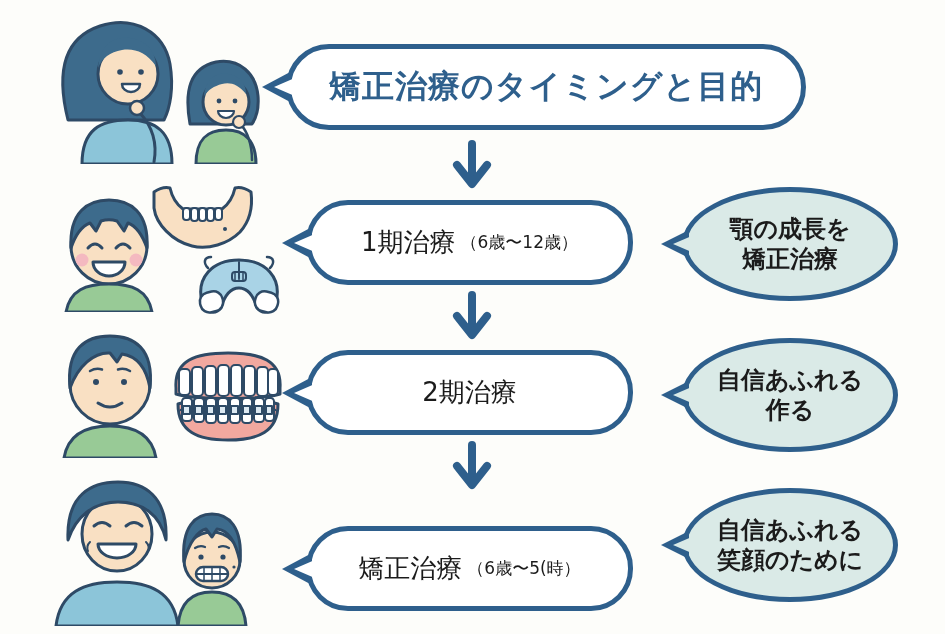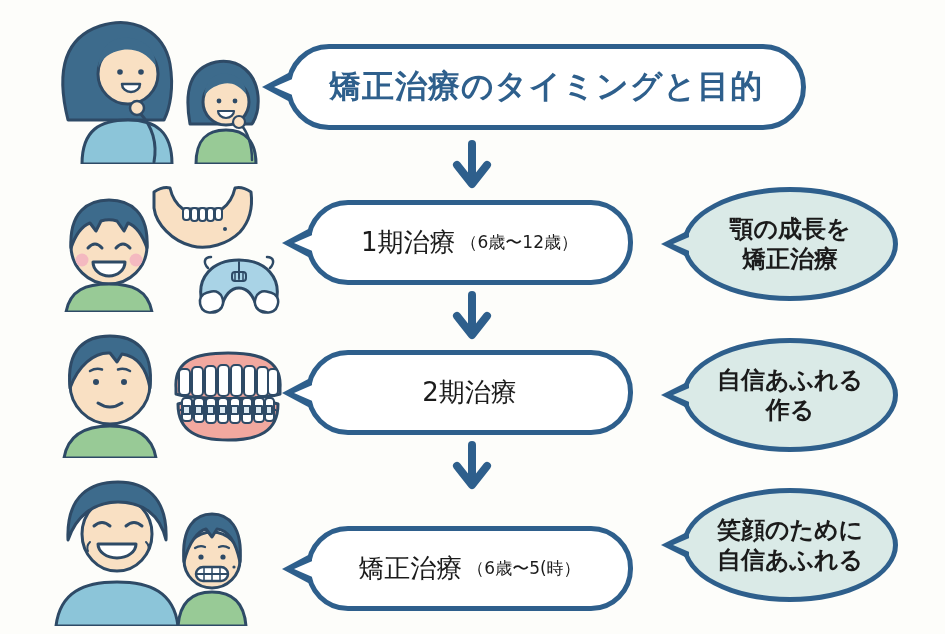--- a/index.html
+++ b/index.html
@@ -257,17 +257,17 @@
 
   <div class="bubble step-bubble s3">
     <div class="tail-outer"></div>
     <div class="tail-inner"></div>
     <span class="step-label">矯正治療</span>
     <span class="step-age">（6歳〜5(時）</span>
   </div>
   <div class="note-bubble n3">
     <div class="tail-outer"></div>
     <div class="tail-inner"></div>
+    <span class="note-line">自信あふれる</span>
     <span class="note-line">笑顔のために</span>
-    <span class="note-line">自信あふれる</span>
   </div>
 
 </div>
 
 </body></html>

